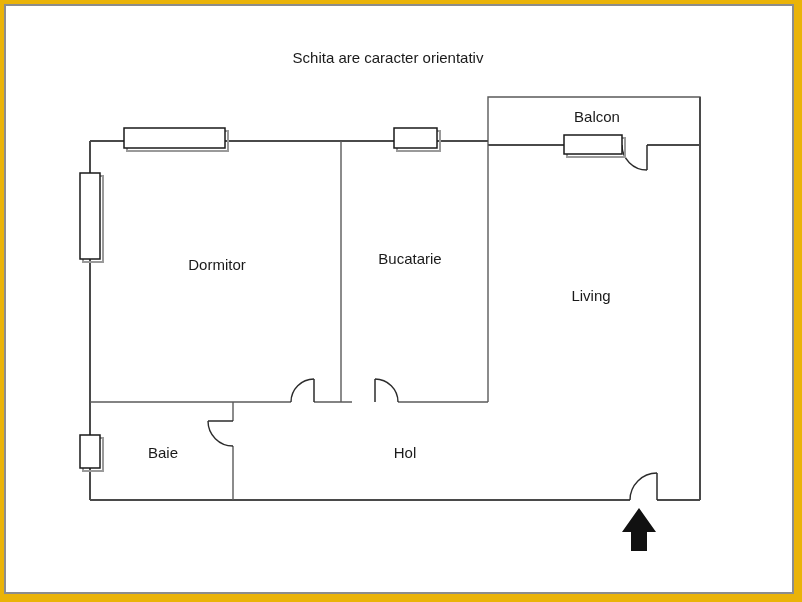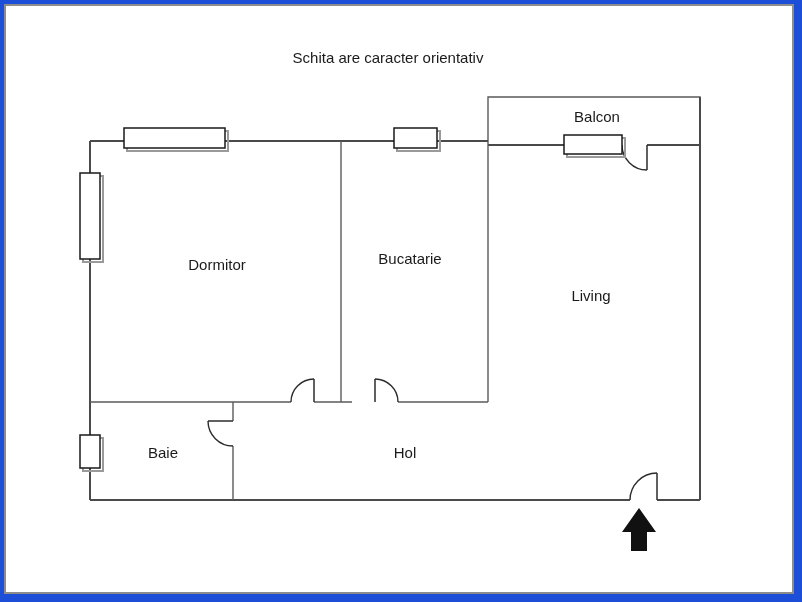--- a/index.html
+++ b/index.html
@@ -6,21 +6,21 @@
   html, body {
     margin: 0;
     padding: 0;
     background: #ffffff;
     font-family: "Liberation Sans", sans-serif;
   }
   #page {
     position: relative;
     width: 802px;
     height: 602px;
-    background: #1d4ed8;
+    background: #eab308;
     overflow: hidden;
   }
   #frame {
     position: absolute;
     left: 4px;
     top: 4px;
     width: 790px;
     height: 590px;
     border: 2px solid #8c8c8c;
     box-sizing: border-box;

